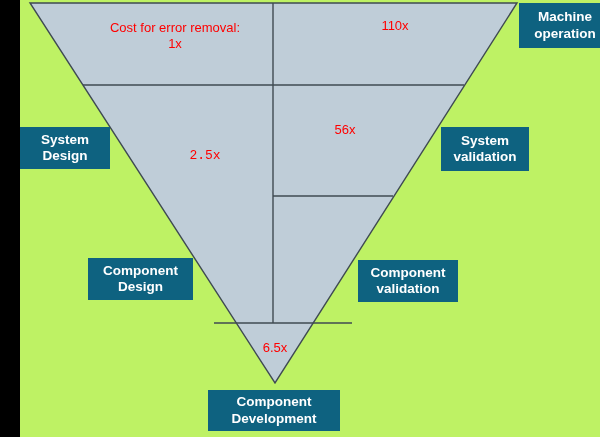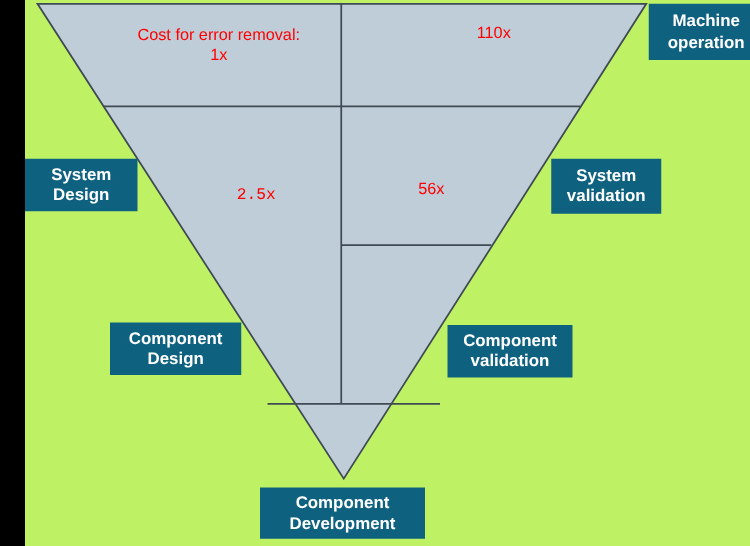--- a/index.html
+++ b/index.html
@@ -64,23 +64,24 @@
     <line x1="253" y1="3" x2="253" y2="323" stroke="#3F4A52" stroke-width="1.4"></line>
   </svg>
 
   <div class="cost-label" style="left:60px; top:20px; width:190px;">Cost for error removal:
 1x</div>
 
   <div class="cost-label" style="left:320px; top:18px; width:110px;">110x</div>
 
   <div class="cost-label" style="left:130px; top:148px; width:110px;font-family:Liberation Mono, monospace;">2.5x</div>
 
-  <div class="cost-label" style="left:270px; top:143px; width:110px;">56x</div>
+  <div class="cost-label" style="left:270px; top:122px; width:110px;">56x</div>
 
 
+  <div class="cost-label" style="left:200px; top:340px; width:110px;">6.5x</div>
 
   <div class="stage-box" style="left:499px; top:3px; width:92px; height:45px;">Machine
 operation</div>
 
   <div class="stage-box" style="left:0px; top:127px; width:90px; height:42px;">System
 Design</div>
 
   <div class="stage-box" style="left:421px; top:127px; width:88px; height:44px;">System
 validation</div>
 

